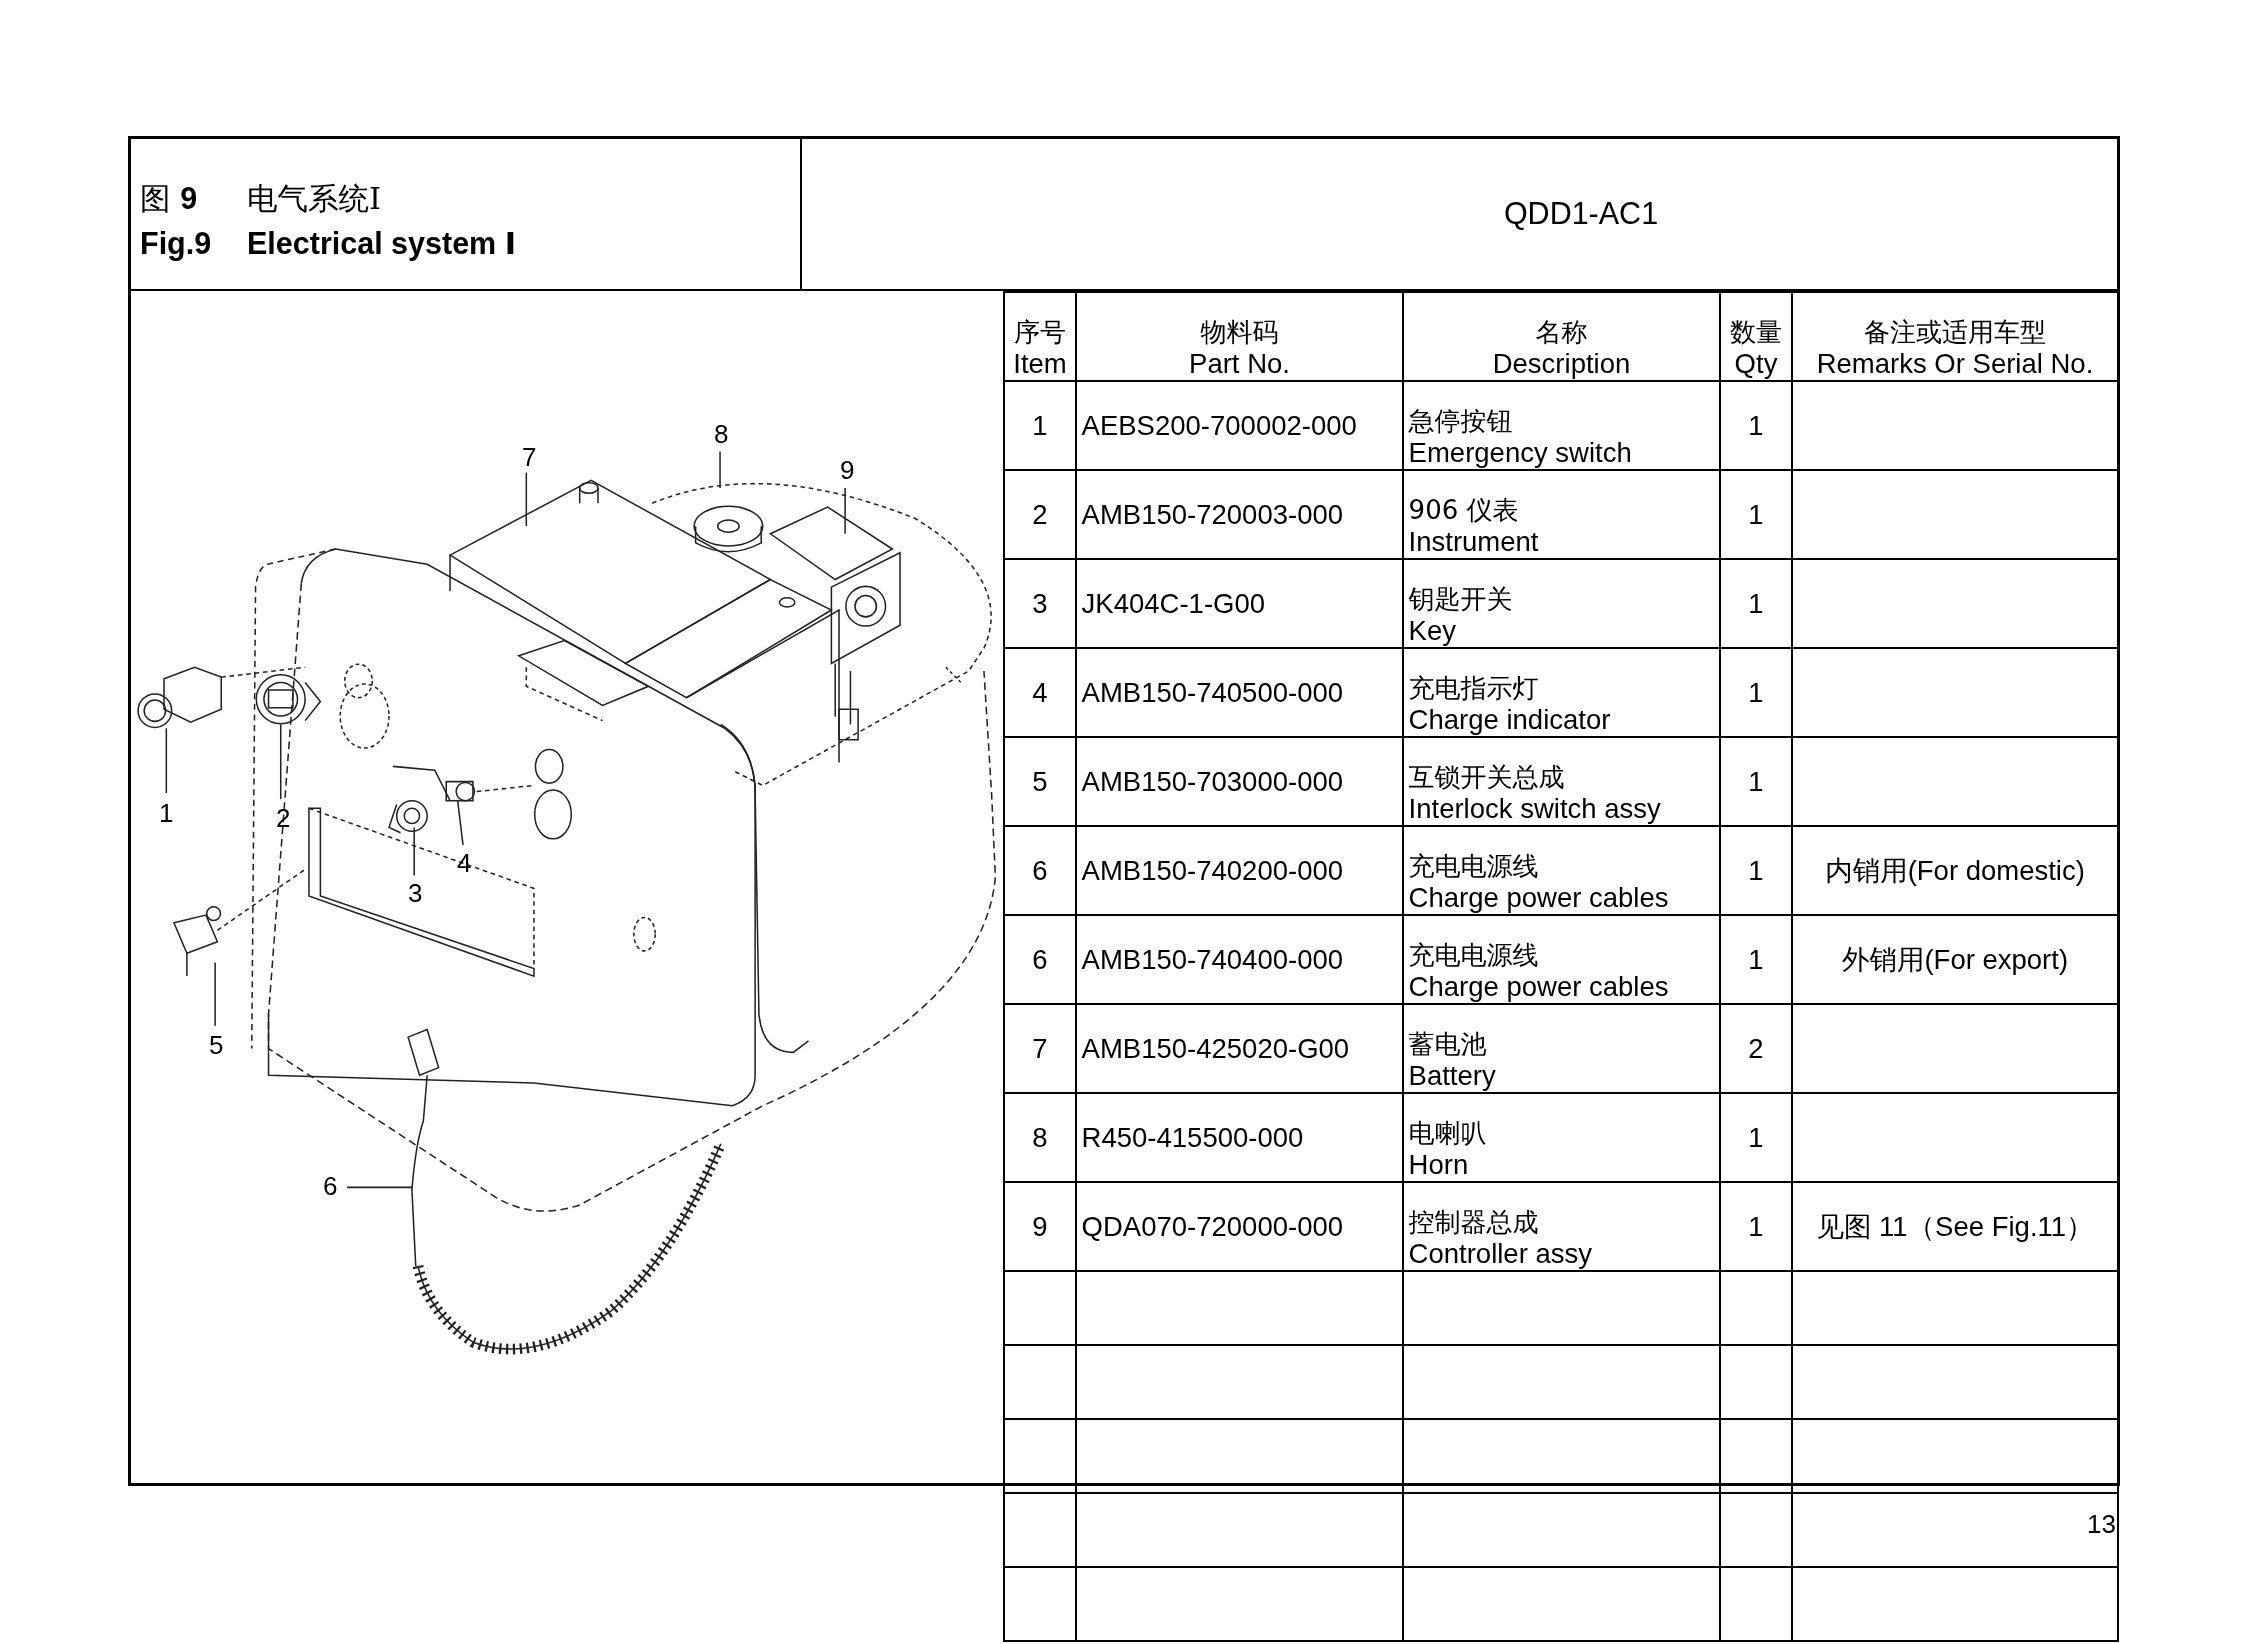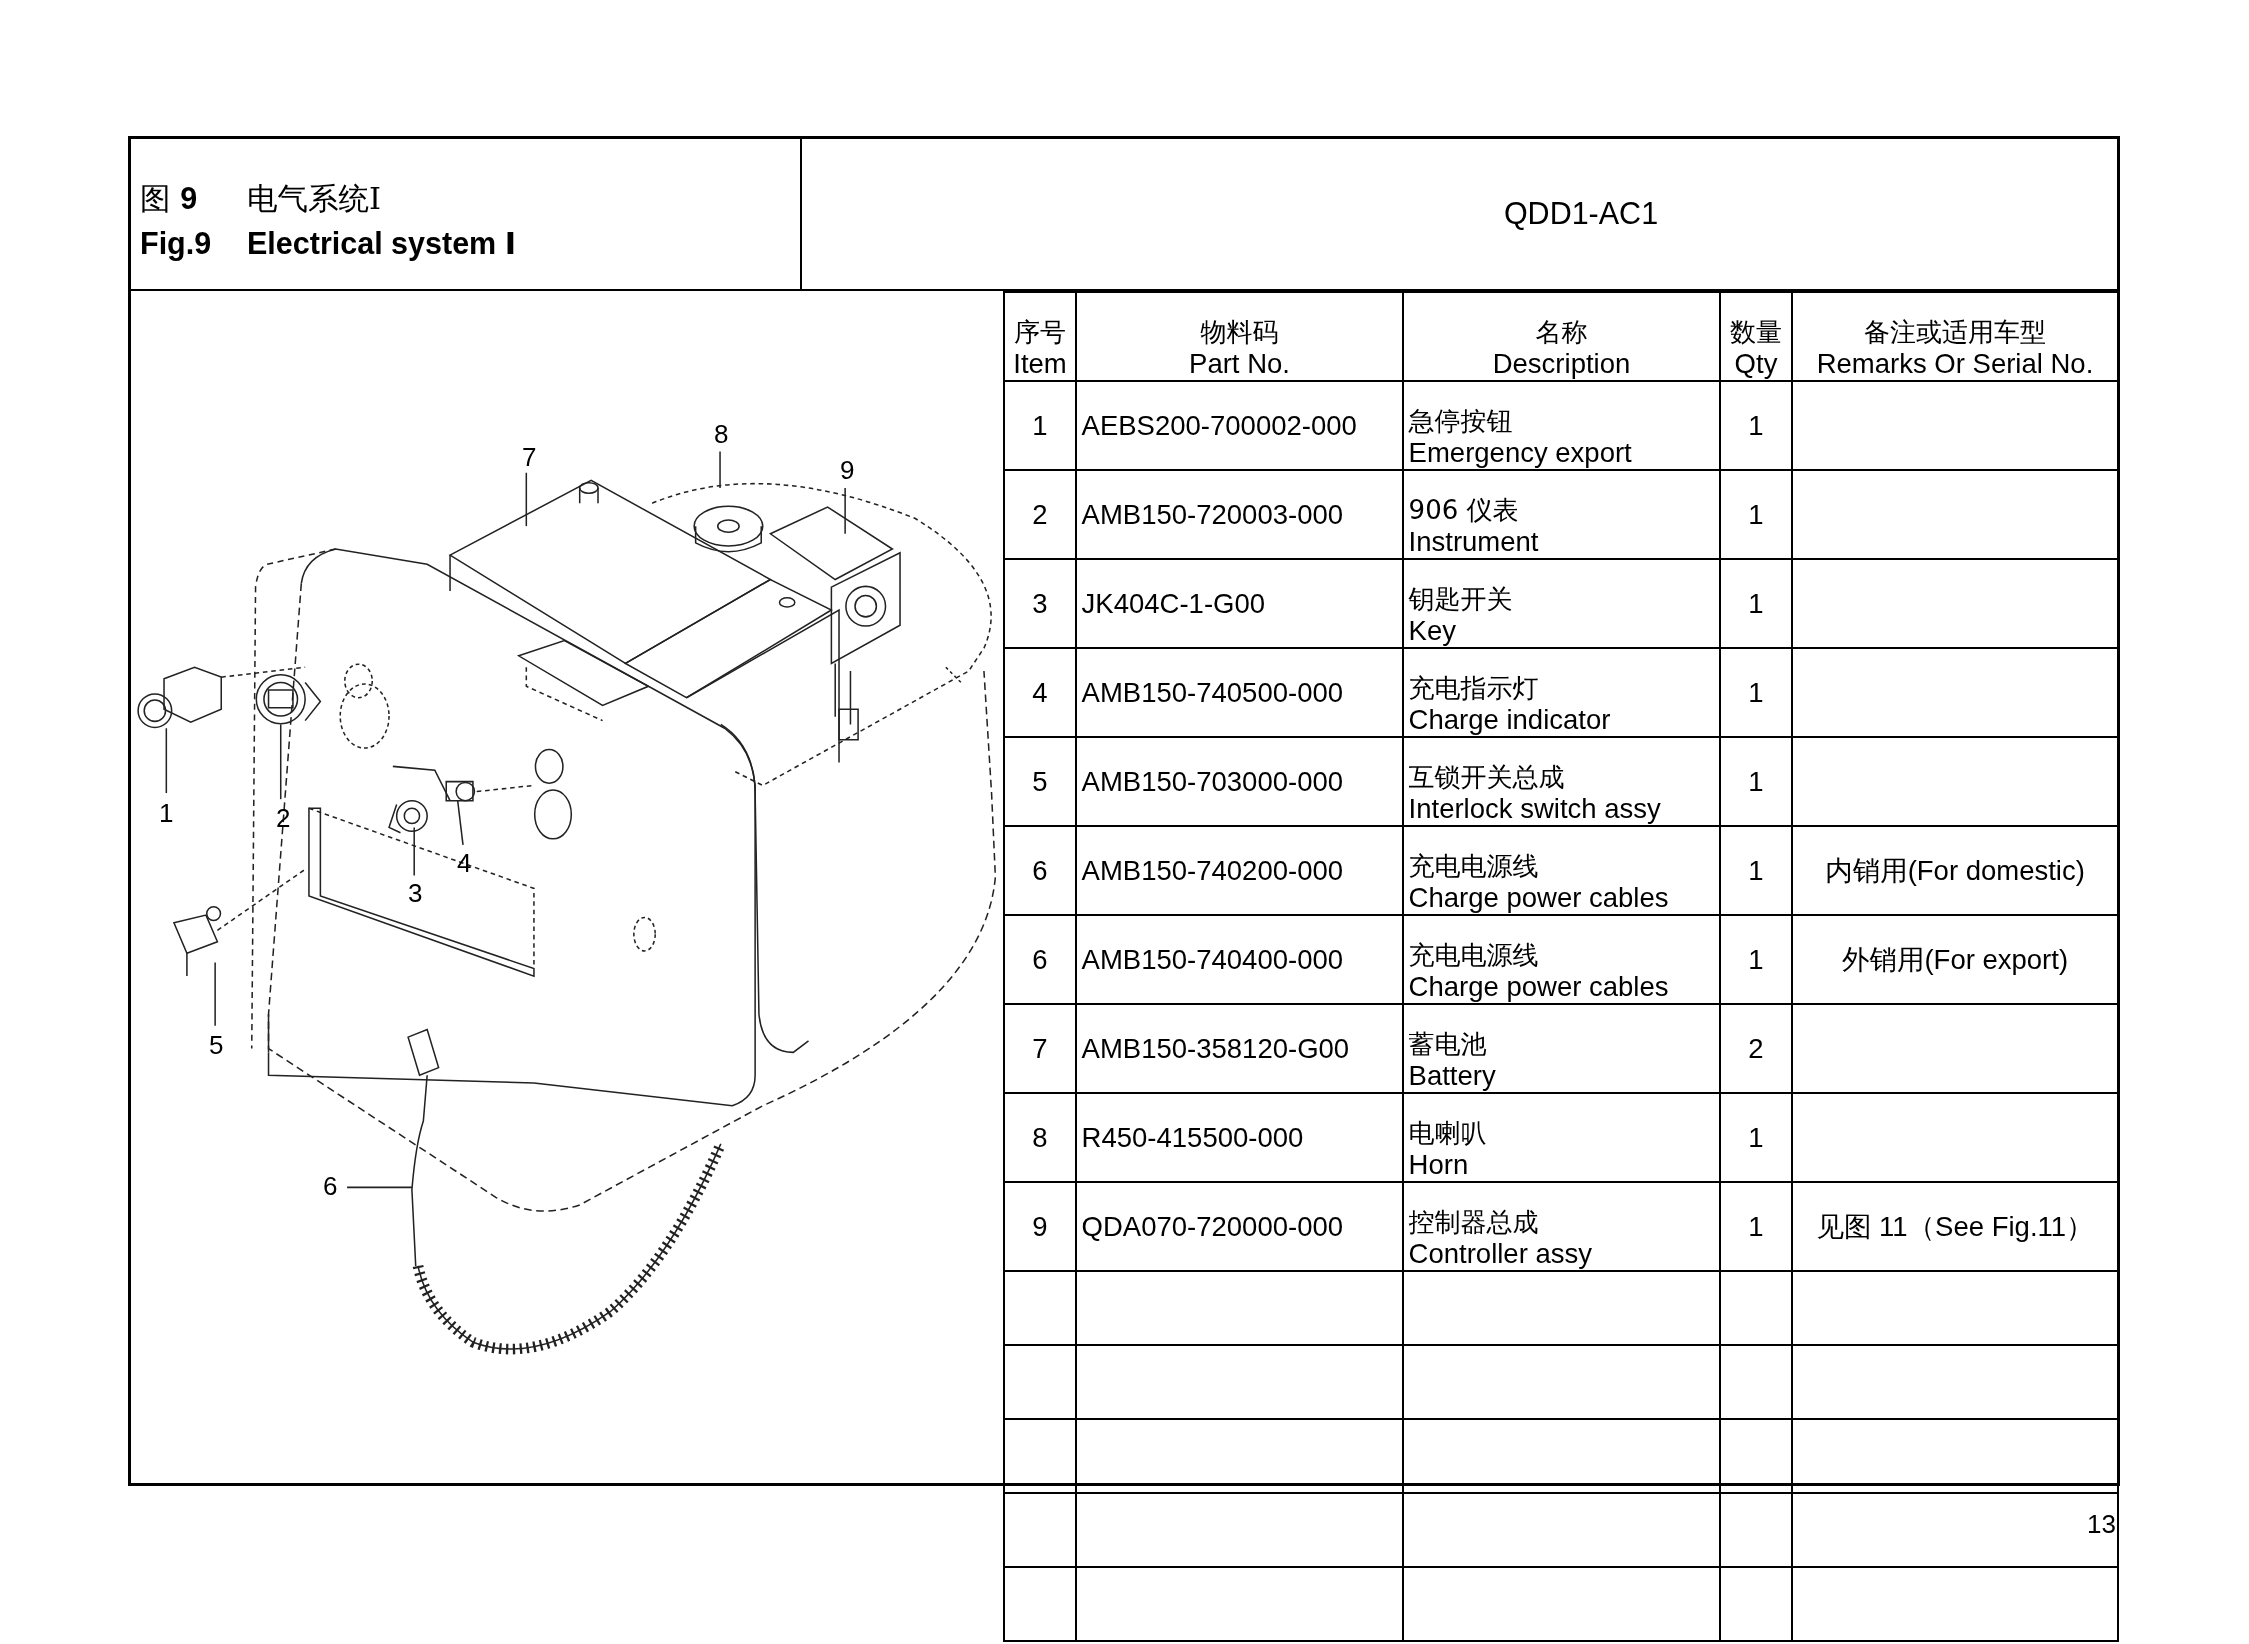--- a/index.html
+++ b/index.html
@@ -185,21 +185,21 @@
           <span class="en">Remarks Or Serial No.</span>
         </th>
     </tr>
   </thead>
   <tbody id="rows">
       <tr>
         <td class="c-item">1</td>
         <td class="c-part">AEBS200-700002-000</td>
         <td class="c-desc">
           <span class="cn">急停按钮</span>
-          <span class="en">Emergency export</span>
+          <span class="en">Emergency switch</span>
         </td>
         <td class="c-qty">1</td>
         <td class="c-rem"></td>
       </tr>
       <tr>
         <td class="c-item">2</td>
         <td class="c-part">AMB150-720003-000</td>
         <td class="c-desc">
           <span class="cn">906 仪表</span>
           <span class="en">Instrument</span>
@@ -252,21 +252,21 @@
         <td class="c-part">AMB150-740400-000</td>
         <td class="c-desc">
           <span class="cn">充电电源线</span>
           <span class="en">Charge power cables</span>
         </td>
         <td class="c-qty">1</td>
         <td class="c-rem">外销用(For export)</td>
       </tr>
       <tr>
         <td class="c-item">7</td>
-        <td class="c-part">AMB150-358120-G00</td>
+        <td class="c-part">AMB150-425020-G00</td>
         <td class="c-desc">
           <span class="cn">蓄电池</span>
           <span class="en">Battery</span>
         </td>
         <td class="c-qty">2</td>
         <td class="c-rem"></td>
       </tr>
       <tr>
         <td class="c-item">8</td>
         <td class="c-part">R450-415500-000</td>

